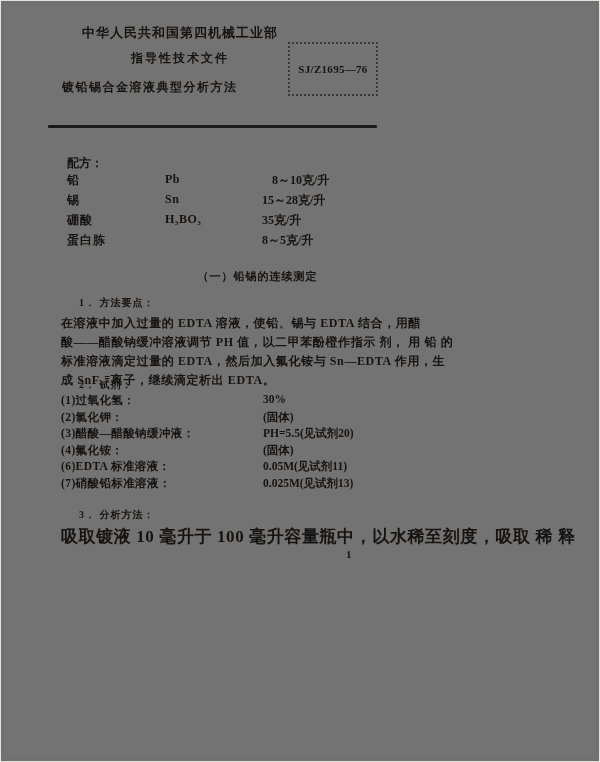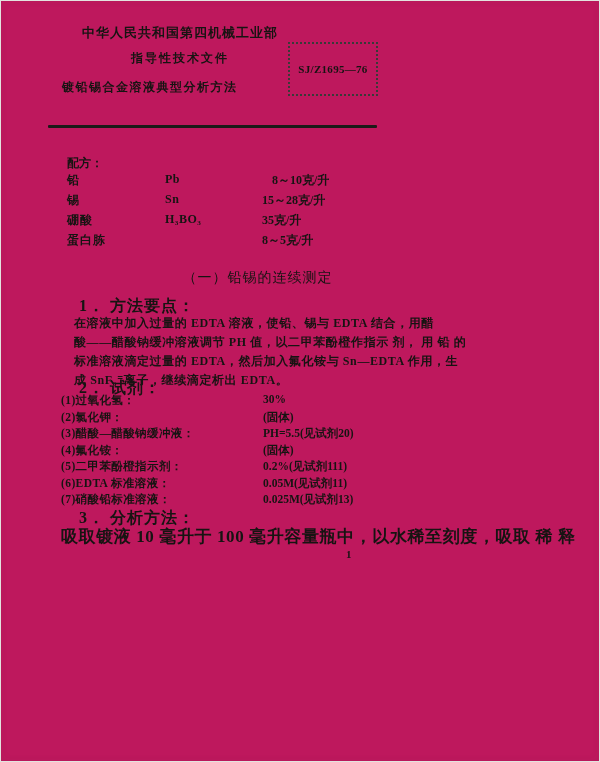--- a/index.html
+++ b/index.html
@@ -5,21 +5,21 @@
   * { margin: 0; padding: 0; box-sizing: border-box; }
   html, body { background: #ffffff; }
   body {
     width: 600px; height: 762px;
     font-family: "Liberation Serif", "DejaVu Serif", serif;
     color: #161412;
   }
   .page {
     position: relative;
     width: 600px; height: 762px;
-    background: #be185d;
+    background: #737373;
     box-shadow: inset 0 0 0 1px #e3e3df, inset 0 0 10px rgba(60,60,55,0.07);
     overflow: hidden;
   }
   .ministry {
     position: absolute; top: 24px; left: 30px; width: 300px;
     text-align: center; font-size: 13px; font-weight: 700; letter-spacing: 1px;
   }
   .doctype {
     position: absolute; top: 50px; left: 30px; width: 300px;
     text-align: center; font-size: 12px; font-weight: 700; letter-spacing: 2px;
@@ -44,28 +44,28 @@
   }
   .formula-table { position: absolute; top: 172px; left: 67px; width: 400px; }
   .f-row { position: relative; height: 20px; font-size: 12px; font-weight: 700; }
   .f-name { position: absolute; left: 0; letter-spacing: 1px; }
   .f-symbol { position: absolute; left: 98px; font-weight: 700; letter-spacing: 0.5px; }
   .f-amount { position: absolute; left: 195px; }
   .f-row:nth-child(1) .f-amount { padding-left: 10px; }
   .f-row:nth-child(5) .f-amount { padding-left: 8px; letter-spacing: 1px; }
   .sec-heading {
     position: absolute; top: 269px; left: 0; width: 515px;
-    text-align: center; font-size: 14px; font-weight: 400; letter-spacing: 1px;
+    text-align: center; font-size: 11px; font-weight: 700; letter-spacing: 1px;
   }
-  .step-label { position: absolute; left: 79px; font-size: 16px; font-weight: 700; letter-spacing: 1px; }
+  .step-label { position: absolute; left: 79px; font-size: 10px; font-weight: 700; letter-spacing: 1px; }
   .step1 { top: 296px; }
   .step2 { top: 378px; }
   .step3 { top: 508px; }
   .para { position: absolute; top: 315px; left: 61px; width: 484px; }
-  .para .line { height: 19px; font-size: 12px; font-weight: 700; letter-spacing: 0.6px; white-space: nowrap; margin-left: 13px; }
+  .para .line { height: 19px; font-size: 12px; font-weight: 700; letter-spacing: 0.6px; white-space: nowrap; }
   .reagent-list { position: absolute; top: 393px; left: 61px; width: 480px; }
   .r-row { position: relative; height: 16.5px; font-size: 11.5px; font-weight: 700; }
   .r-name { position: absolute; left: 0; letter-spacing: 0.4px; }
   .r-value { position: absolute; left: 202px; font-weight: 700; }
   .para3 {
     position: absolute; top: 525px; left: 61px; width: 490px;
     font-size: 17px; font-weight: 700; letter-spacing: 0.6px; white-space: nowrap;
   }
   .page-number {
     position: absolute; top: 548px; left: 346px;
@@ -134,24 +134,20 @@
     </div>
     <div class="r-row">
       <span class="r-name">(3)醋酸—醋酸钠缓冲液：</span>
       <span class="r-value">PH=5.5(见试剂20)</span>
     </div>
     <div class="r-row">
       <span class="r-name">(4)氟化铵：</span>
       <span class="r-value">(固体)</span>
     </div>
     <div class="r-row">
-      <span class="r-name">(5)二甲苯酚橙指示剂：</span>
-      <span class="r-value">0.2%(见试剂111)</span>
-    </div>
-    <div class="r-row">
       <span class="r-name">(6)EDTA 标准溶液：</span>
       <span class="r-value">0.05M(见试剂11)</span>
     </div>
     <div class="r-row">
       <span class="r-name">(7)硝酸铅标准溶液：</span>
       <span class="r-value">0.025M(见试剂13)</span>
     </div>
   </div>
 
   <div class="step-label step3">3． 分析方法：</div>

